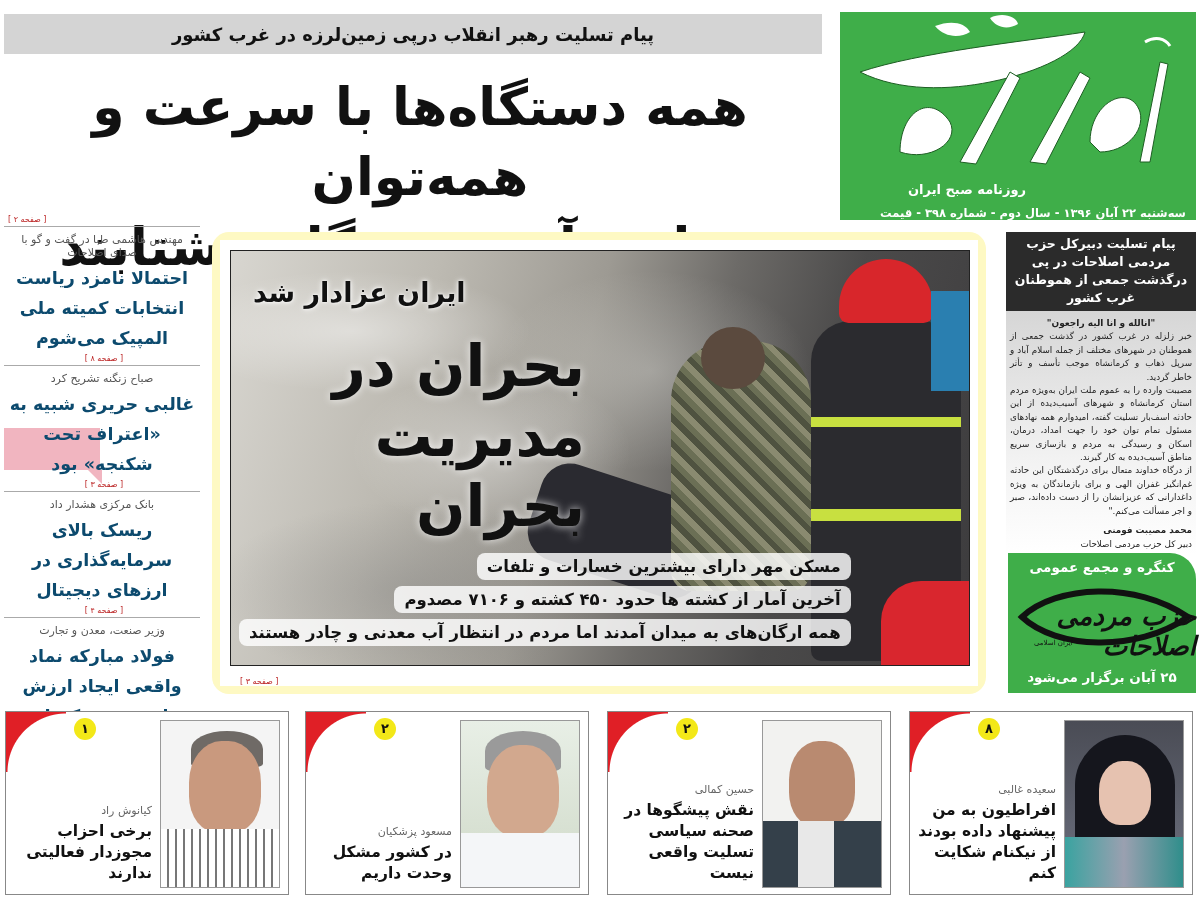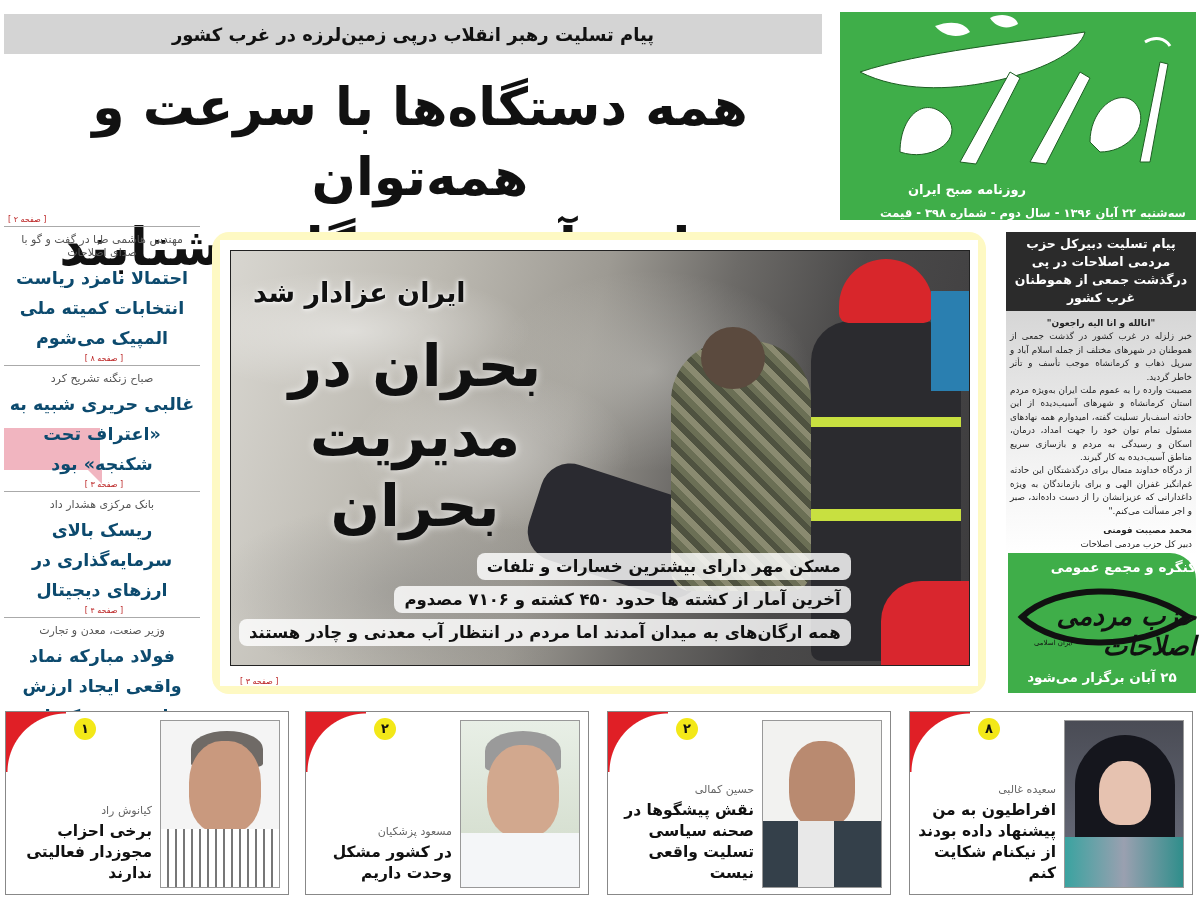--- a/index.html
+++ b/index.html
@@ -89,21 +89,21 @@
   }
   .photo .blanket { position: absolute; left: 700px; top: 40px; width: 40px; height: 100px; background: #2a7fb0; }
   .photo .redjacket { position: absolute; left: 650px; top: 330px; width: 90px; height: 86px; background: #d9262e; border-radius: 40px 0 0 0; }
   .photo .victim { position: absolute; left: 300px; top: 230px; width: 180px; height: 100px; background: #2a2a30; border-radius: 30px; transform: rotate(18deg); }
 
   .photo .kicker {
     position: absolute; left: 22px; top: 26px; font-size: 27px; font-weight: 900; color: #111;
     text-shadow: 0 0 6px #fff, 0 0 3px #fff;
   }
   .photo .big {
-    position: absolute; left: 14px; top: 80px; width: 340px; text-align: center;
+    position: absolute; left: 14px; top: 80px; width: 340px; 
     font-size: 58px; font-weight: 900; line-height: 70px; color: #111;
     text-shadow: 0 0 8px rgba(255,255,255,0.8);
   }
   .photo .bullets { position: absolute; left: 6px; top: 302px; }
   .photo .bullet {
     display: block; margin-bottom: 6px; padding: 4px 10px; border-radius: 8px;
     background: rgba(255,255,255,0.82); font-size: 16.5px; font-weight: bold; color: #111; white-space: nowrap;
     width: fit-content;
   }
   .center-ref { position: absolute; left: 20px; bottom: 0px; font-size: 8px; color: #b22; }
@@ -118,21 +118,21 @@
     background: linear-gradient(#d6d6d6, #f2f2f2 60%, #fff);
     padding: 6px 4px 4px; font-size: 8.8px; line-height: 13.4px; text-align: justify; color: #222;
   }
   .msg-body .quote { text-align: center; font-weight: bold; font-size: 9px; }
   .msg-body .sig { font-weight: bold; margin-top: 6px; }
 
   .congress {
     position: absolute; left: 1008px; top: 553px; width: 188px; height: 140px; background: #3fae49;
     border-radius: 0 0 0 0; border-top-right-radius: 26px;
   }
-  .congress .top { position: absolute; top: 6px; width: 100%; text-align: right; color: #fff; font-weight: bold; font-size: 13.5px; }
+  .congress .top { position: absolute; top: 6px; width: 100%; text-align: center; color: #fff; font-weight: bold; font-size: 13.5px; }
   .congress .eye { position: absolute; left: 8px; top: 26px; width: 176px; height: 76px; }
   .congress .party {
     position: absolute; left: 22px; top: 48px; font-family: "DejaVu Serif", serif; font-size: 26px; font-weight: bold;
     font-style: italic; color: #111; letter-spacing: -2px;
   }
   .congress .iran { position: absolute; left: 26px; top: 86px; font-size: 7px; color: #111; }
   .congress .bottom { position: absolute; bottom: 8px; width: 100%; text-align: center; color: #fff; font-weight: bold; font-size: 13.5px; }
 
   
   .card {

